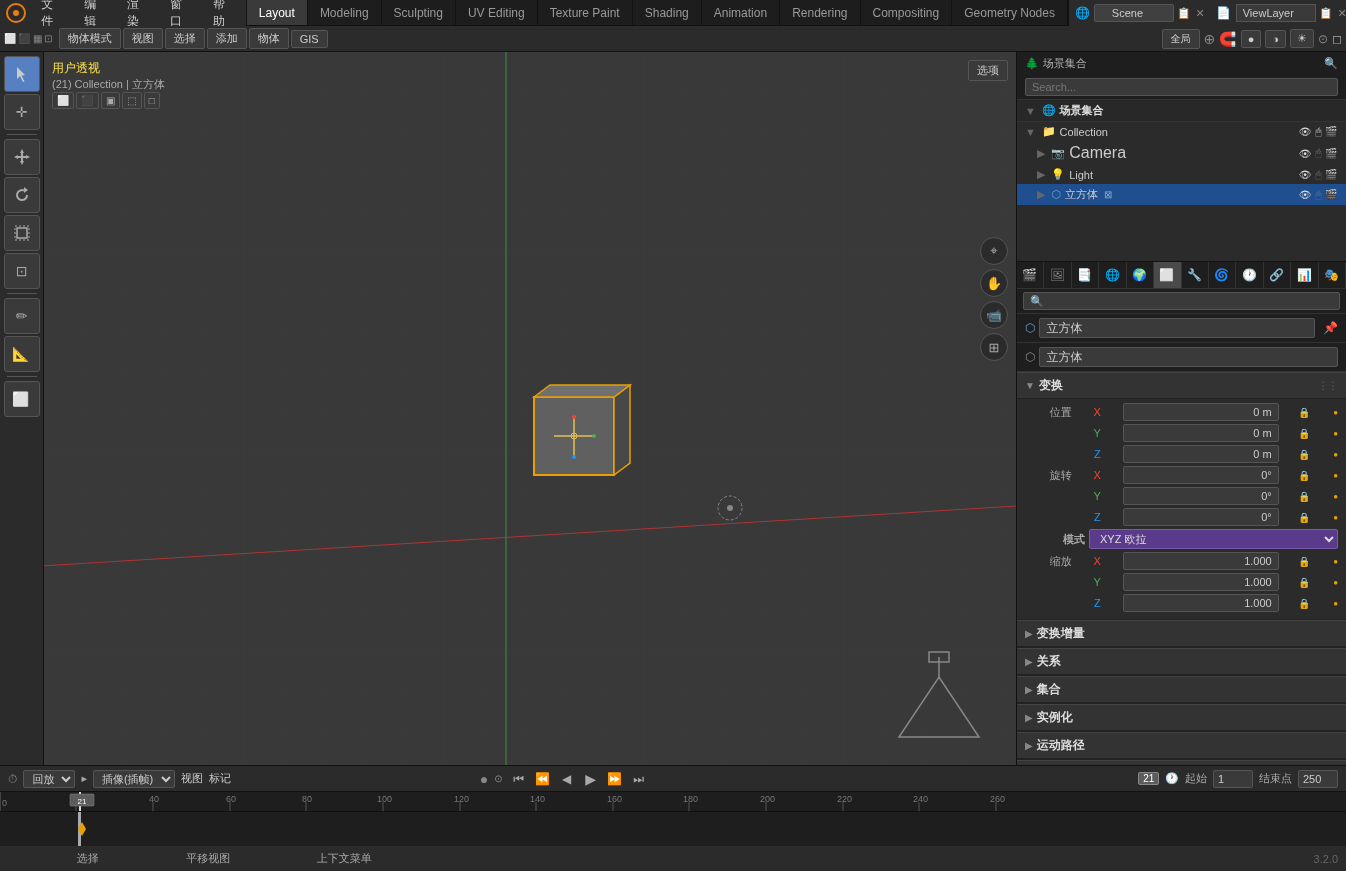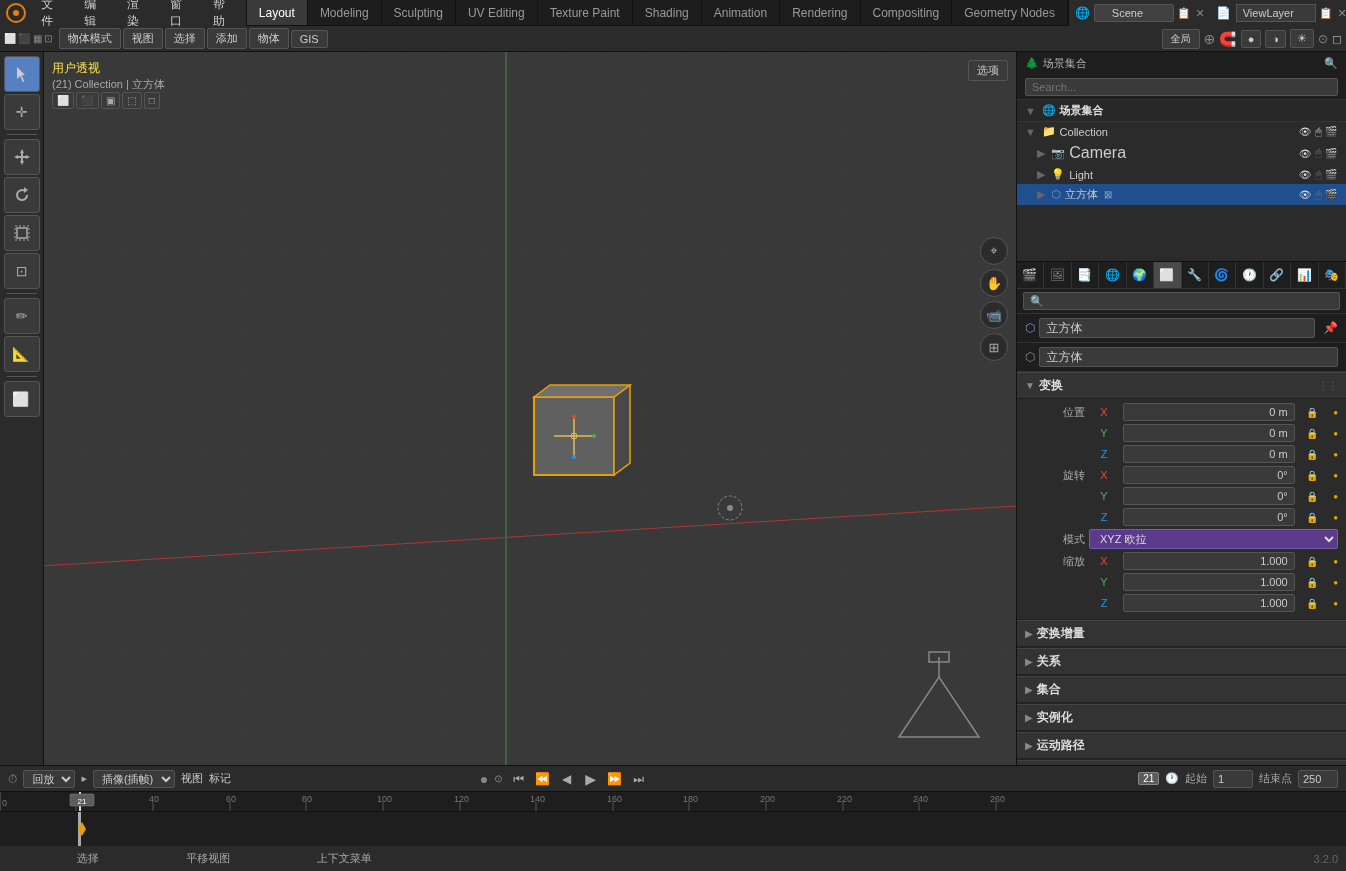--- a/index.html
+++ b/index.html
@@ -235,21 +235,21 @@
 
     
     .transform-section {
       padding: 4px 8px;
       background: #2b2b2b;
     }
     .transform-row {
       display: flex;
       align-items: center;
       margin-bottom: 3px;
-      gap: 12px;
+      gap: 20px;
     }
     .transform-label {
       width: 60px;
       color: #aaa;
       font-size: 11px;
       text-align: right;
     }
     .transform-axis {
       width: 14px;
       color: #aaa;
@@ -269,21 +269,21 @@
     .lock-icon { color: #666; font-size: 10px; cursor: pointer; }
     .dot-indicator { color: #e8a000; font-size: 8px; margin-left: 2px; }
 
     
     .mode-row {
       display: flex;
       align-items: center;
       margin-bottom: 3px;
       gap: 4px;
     }
-    .mode-label { width: 60px; color: #aaa; font-size: 11px; text-align: right; }
+    .mode-label { width: 60px; color: #aaa; font-size: 11px; text-align: right; font-weight: bold; }
     .mode-dropdown {
       flex: 1;
       background: #5a3a8a;
       border: 1px solid #7a5aaa;
       color: #ddd;
       padding: 2px 6px;
       font-size: 11px;
       border-radius: 2px;
       cursor: pointer;
     }

